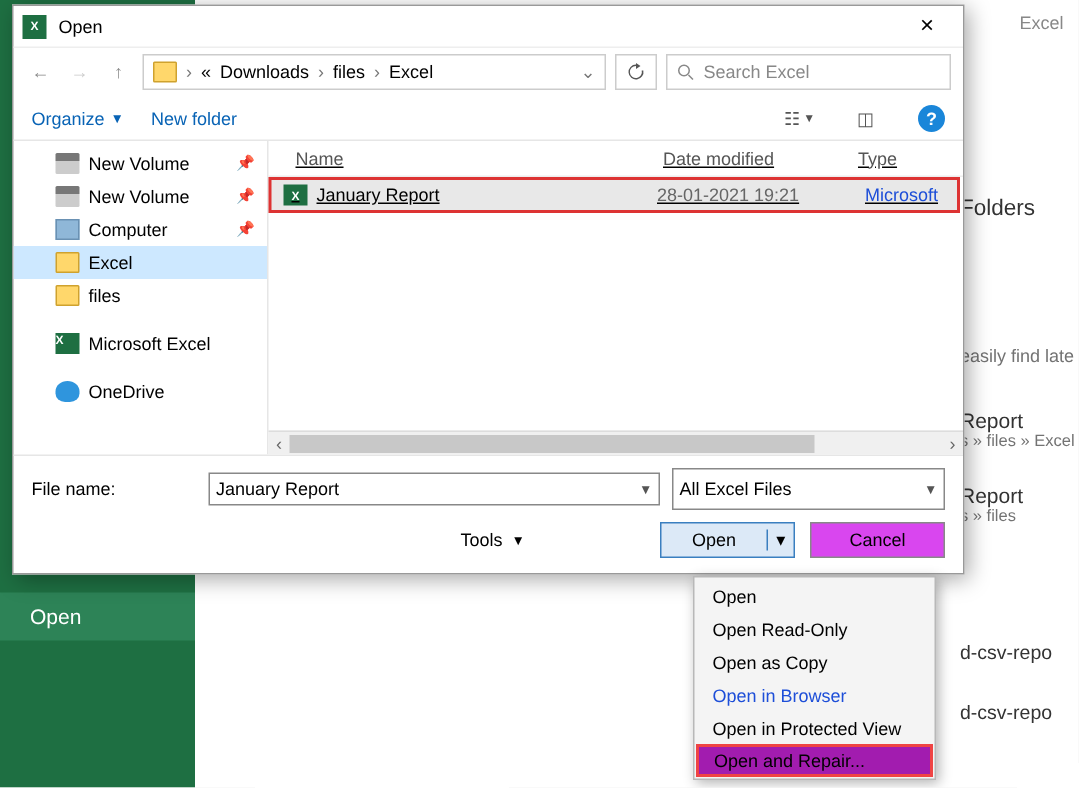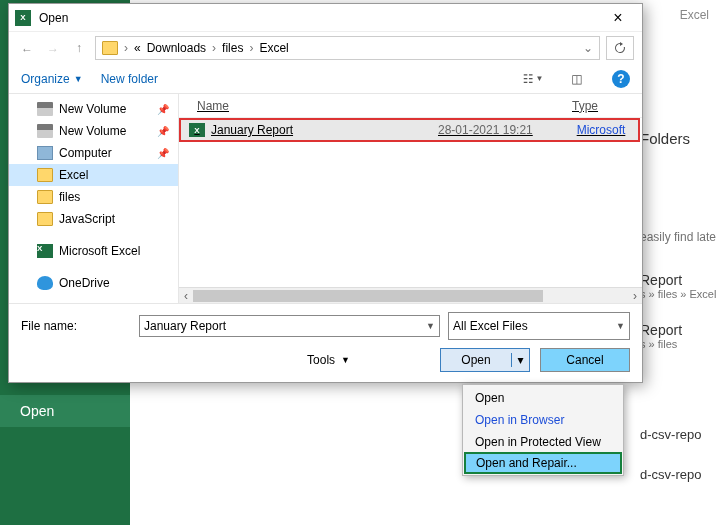--- a/index.html
+++ b/index.html
@@ -57,30 +57,30 @@
 .hscroll .arr.left { left: 0; }
 .hscroll .arr.right { right: 0; }
 
 .bottom { padding: 8px 12px 10px; display: flex; flex-direction: column; gap: 8px; }
 .fn-row { display: flex; align-items: center; gap: 8px; }
 .fn-label { width: 110px; text-align: left; }
 .fn-input { flex: 1; height: 22px; border: 1px solid #888; padding: 0 4px; display: flex; align-items: center; justify-content: space-between; }
 .filter { width: 182px; height: 22px; border: 1px solid #888; padding: 13px 4px; display: flex; align-items: center; justify-content: space-between; }
 .btn-row { display: flex; align-items: center; gap: 10px; justify-content: flex-end; }
 .tools-lbl { margin-right: 80px; display: flex; align-items: center; gap: 6px; cursor: pointer; }
-.btn { height: 24px; border: 1px solid #888; background: #7dd3fc; display: flex; align-items: center; cursor: pointer; }
+.btn { height: 24px; border: 1px solid #888; background: #d946ef; display: flex; align-items: center; cursor: pointer; }
 .btn-open { width: 90px; border-color: #3a7fc0; background: #dce9f7; }
 .btn-open .lbl { flex: 1; text-align: center; }
 .btn-open .drop { width: 18px; border-left: 1px solid #3a7fc0; text-align: center; }
 .btn-cancel { width: 90px; justify-content: center; }
 
 .menu { position: absolute; left: 462px; top: 384px; width: 162px; background: #f4f4f4; border: 1px solid #b8b8b8; box-shadow: 2px 2px 8px rgba(0,0,0,.3); z-index: 20; padding: 2px; }
 .menu-item { height: 22px; display: flex; align-items: center; padding: 0 10px; cursor: pointer; }
 .menu-item.disabled { color: #1d4ed8; cursor: default; }
-.menu-item.hl { background: #7dd3fc; border: 2px solid #15803d; margin: -1px; }
+.menu-item.hl { background: #a21caf; border: 2px solid #ef4444; margin: -1px; }
 
 svg { display: block; }
 </style>
 </head>
 <body>
 
 <div class="bg-excel">
   <div class="bg-open-item">Open</div>
 </div>
 <div class="bg-right">
@@ -116,20 +116,27 @@
       <span class="sep">›</span>
       <span class="crumb">Excel</span>
       <span style="flex:1"></span>
       <span style="color:#777">⌄</span>
     </div>
     <div class="nav-refresh">
       <svg width="12" height="12" viewBox="0 0 12 12">
           <path d="M6 1a5 5 0 1 0 4.9 4H9.8A4 4 0 1 1 6 2v2l3-2-3-2z" fill="#555"></path>
         </svg>
     </div>
+    <div class="searchbox">
+      <svg width="12" height="12" viewBox="0 0 12 12">
+          <circle cx="5" cy="5" r="3.5" stroke="#888" fill="none"></circle>
+          <line x1="8" y1="8" x2="11" y2="11" stroke="#888"></line>
+        </svg>
+      <span>Search Excel</span>
+    </div>
   </div>
 
   <div class="toolbar">
     <span class="tool-link">
         <span>Organize</span>
         <span style="font-size:9px">▼</span>
       </span>
     <span class="tool-link">New folder</span>
     <span class="spacer"></span>
     <span class="view-btn">☷<span style="font-size:8px;margin-left:2px">▼</span></span>
@@ -155,36 +162,33 @@
           <span class="pin">📌</span>
         </div>
         <div class="tree-item sel">
           <span class="ico ico-folder"></span>
           <span>Excel</span>
         </div>
         <div class="tree-item">
           <span class="ico ico-folder"></span>
           <span>files</span>
         </div>
-        <div class="tree-item">
-          <span class="ico ico-folder"></span>
-          <span>JavaScript</span>
-        </div>
         <div class="tree-item" style="margin-top: 10px;">
           <span class="ico ico-xl">X</span>
           <span>Microsoft Excel</span>
         </div>
         <div class="tree-item" style="margin-top: 10px;">
           <span class="ico ico-onedrive"></span>
           <span>OneDrive</span>
         </div>
       </div>
     <div class="filepane">
       <div class="headers">
         <span class="col-name">Name</span>
+        <span class="col-date">Date modified</span>
         <span class="col-type">Type</span>
       </div>
       <div class="file-row">
         <span class="fname">
           <span class="ico ico-xl" style="width:16px;height:14px">X</span>
           <span>January Report</span>
         </span>
         <span class="fdate">28-01-2021 19:21</span>
         <span class="ftype">Microsoft</span>
       </div>
@@ -219,16 +223,18 @@
       </div>
       <div class="btn btn-cancel">
         <span>Cancel</span>
       </div>
     </div>
   </div>
 </div>
 
 <div class="menu" id="open-menu">
     <div class="menu-item">Open</div>
+    <div class="menu-item">Open Read-Only</div>
+    <div class="menu-item">Open as Copy</div>
     <div class="menu-item disabled">Open in Browser</div>
     <div class="menu-item">Open in Protected View</div>
     <div class="menu-item hl">Open and Repair...</div>
   </div>
 
 </body></html>

